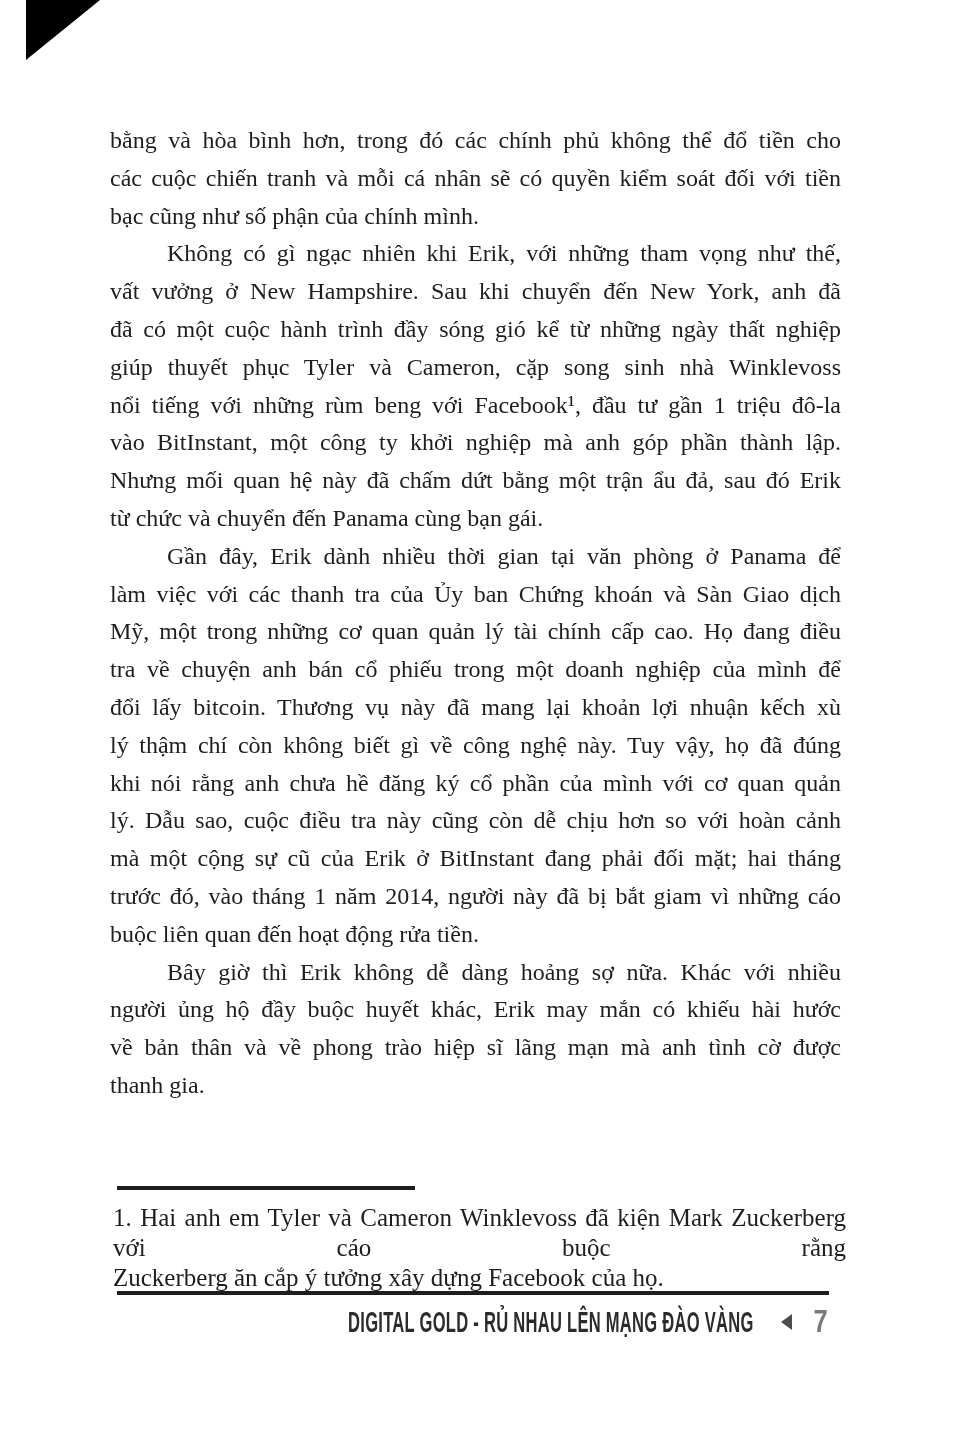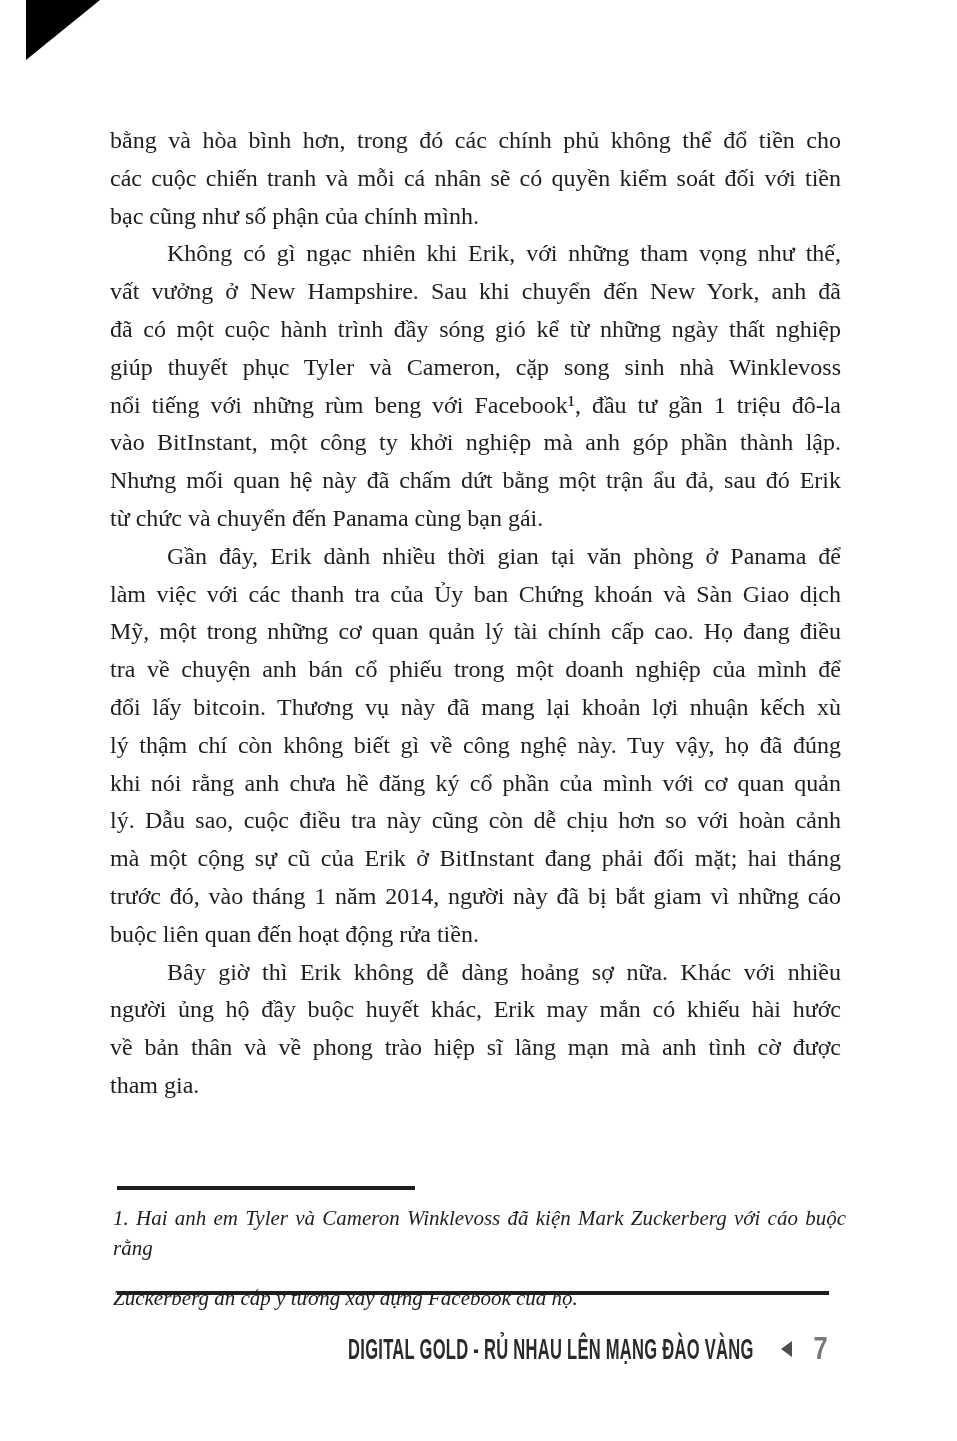--- a/index.html
+++ b/index.html
@@ -25,36 +25,35 @@
   .bline.indent { text-indent: 57px; }
   .bline.pend { text-align: right; text-align-last: left; }
 
   
   .footnote-rule {
     position: absolute; left: 117px; top: 1186px;
     width: 298px; height: 4px; background: #1e1e1e;
   }
   .footnote { position: absolute; left: 113px; top: 1203px; width: 733px; }
   .fline {
-    font-size: 21px;
+    font-size: 25px;
     line-height: 30px;
     color: #1e1e1e;
     text-align: justify;
     text-align-last: justify;
-    font-style: italic;
   }
-  .fline.last { text-align: center; text-align-last: left; margin-top: 20px; }
+  .fline.last { text-align: center; text-align-last: left; }
 
   
   .footer-rule {
     position: absolute; left: 117px; top: 1291px;
     width: 712px; height: 4px; background: #1e1e1e;
   }
   .footer {
-    position: absolute; top: 1330px; right: 128px; height: 38px;
+    position: absolute; top: 1303px; right: 128px; height: 38px;
     display: flex; align-items: center; justify-content: flex-end;
   }
   .footer-title {
     font-family: "Liberation Sans", "DejaVu Sans", sans-serif;
     font-weight: 700;
     font-size: 29px;
     letter-spacing: 0.5px;
     color: #2b2b2b;
     white-space: nowrap;
     transform: scaleX(0.57);
@@ -112,21 +111,21 @@
         <div class="bline">khi nói rằng anh chưa hề đăng ký cổ phần của mình với cơ quan quản</div>
         <div class="bline">lý. Dẫu sao, cuộc điều tra này cũng còn dễ chịu hơn so với hoàn cảnh</div>
         <div class="bline">mà một cộng sự cũ của Erik ở BitInstant đang phải đối mặt; hai tháng</div>
         <div class="bline">trước đó, vào tháng 1 năm 2014, người này đã bị bắt giam vì những cáo</div>
         <div class="bline pend">buộc liên quan đến hoạt động rửa tiền.</div>
       </div>
       <div>
         <div class="bline indent">Bây giờ thì Erik không dễ dàng hoảng sợ nữa. Khác với nhiều</div>
         <div class="bline">người ủng hộ đầy buộc huyết khác, Erik may mắn có khiếu hài hước</div>
         <div class="bline">về bản thân và về phong trào hiệp sĩ lãng mạn mà anh tình cờ được</div>
-        <div class="bline pend">tham gia.</div>
+        <div class="bline pend">thanh gia.</div>
       </div>
     </main>
 
   <div class="footnote-rule"></div>
 
   <section class="footnote">
       <div class="fline">1. Hai anh em Tyler và Cameron Winklevoss đã kiện Mark Zuckerberg với cáo buộc rằng</div>
       <div class="fline last">Zuckerberg ăn cắp ý tưởng xây dựng Facebook của họ.</div>
     </section>
 

